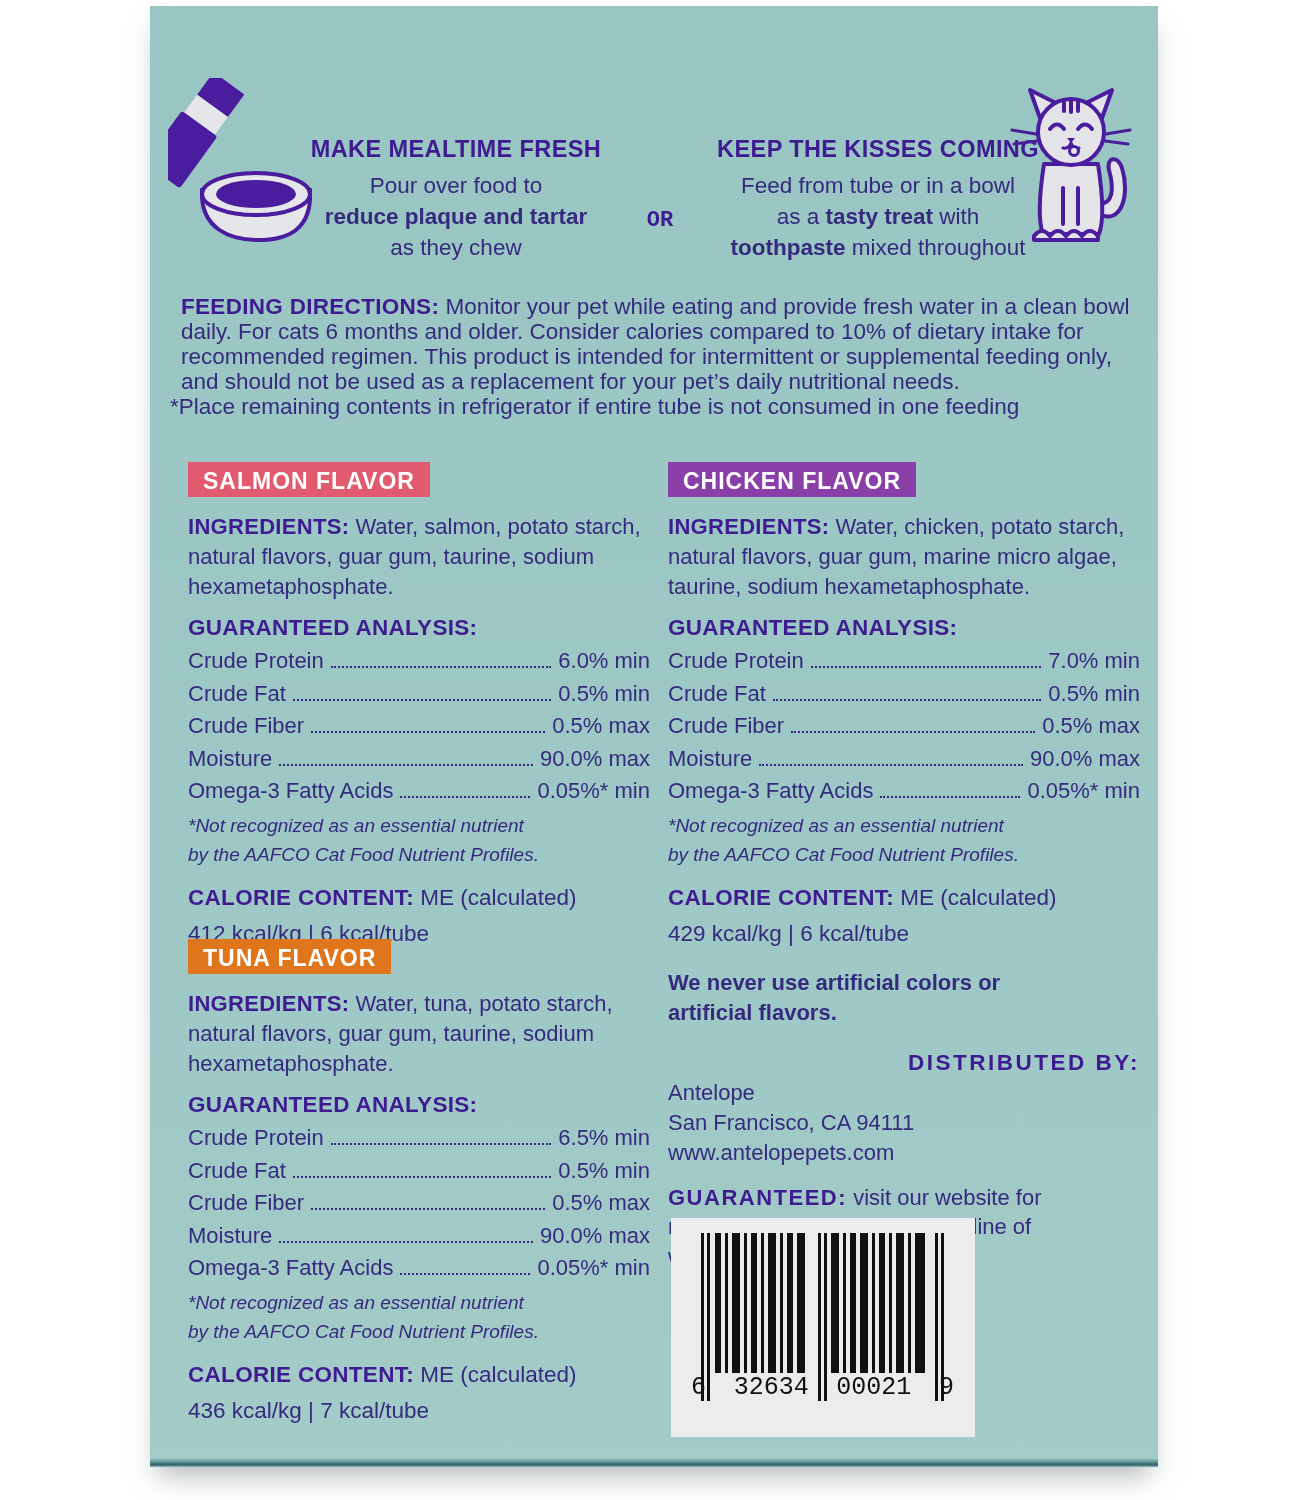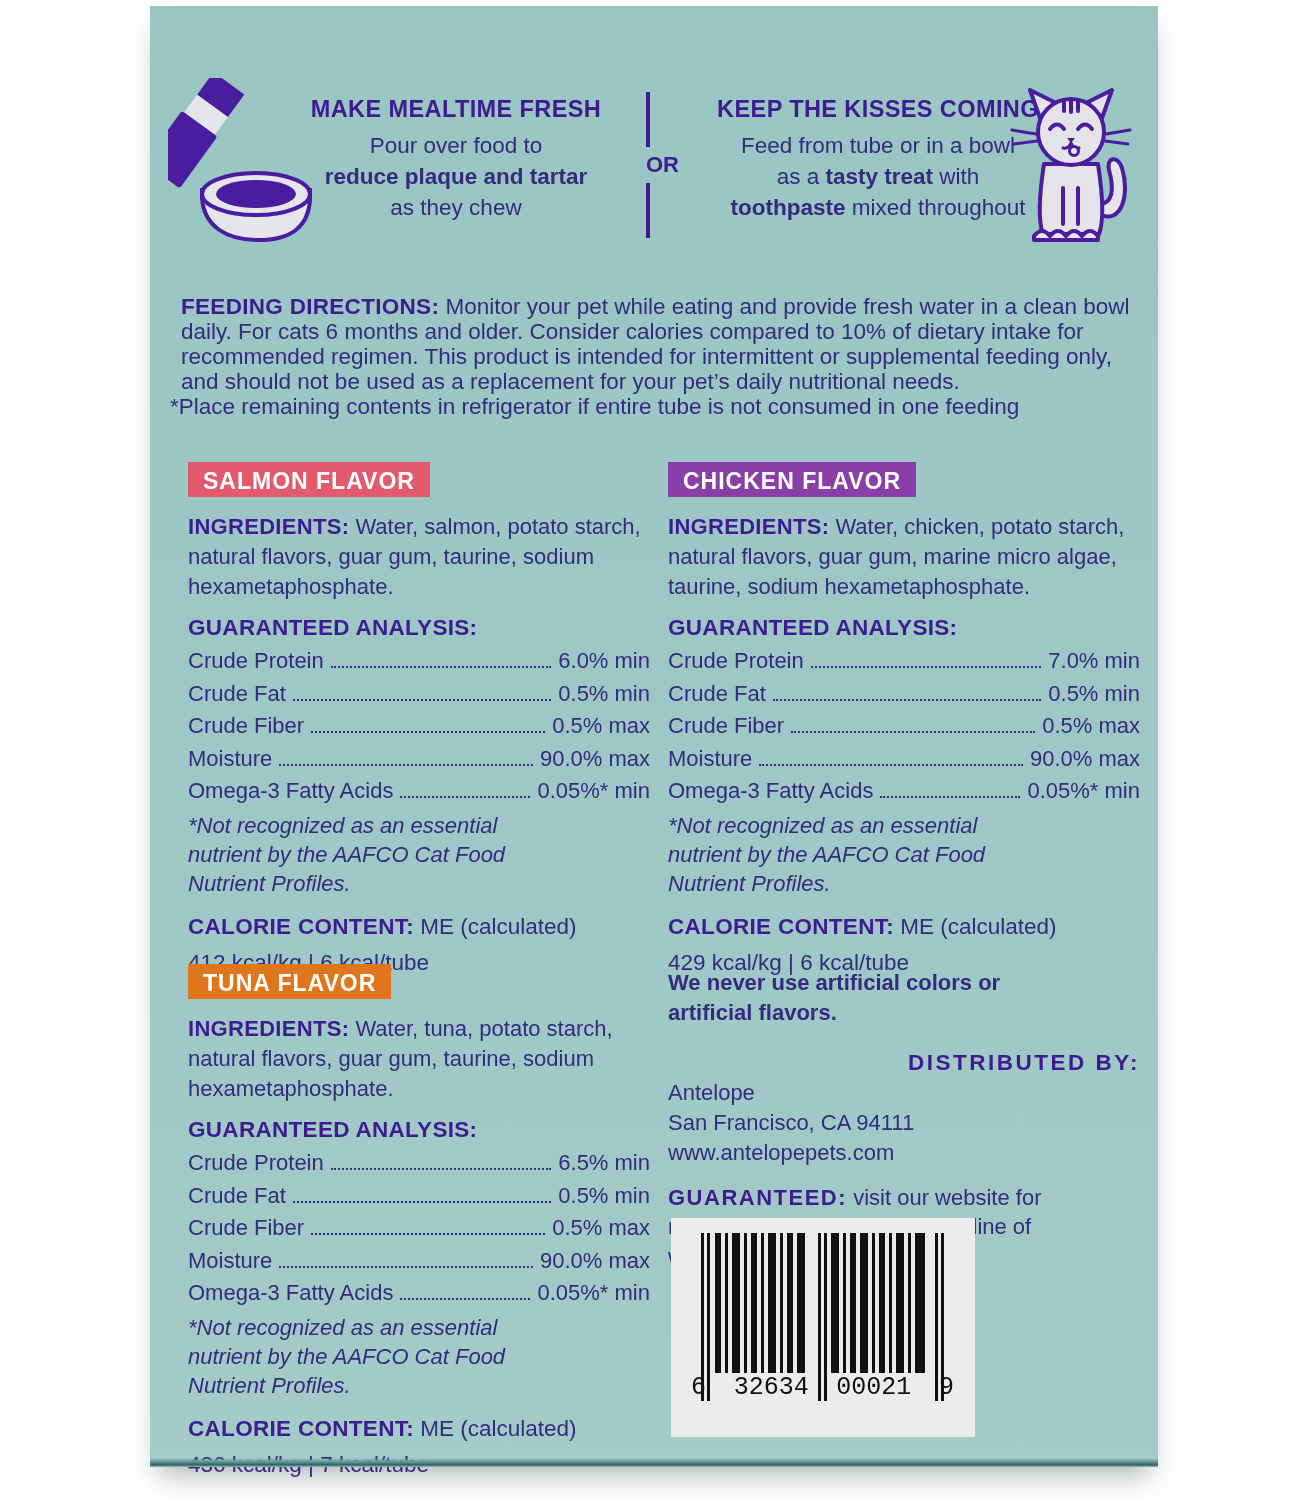--- a/index.html
+++ b/index.html
@@ -18,51 +18,51 @@
     background:linear-gradient(180deg,#99c5c2 0%,#9dc8c5 55%,#a3cbc8 100%);
     box-shadow:0 16px 26px -8px rgba(100,110,112,.5);
   }
   .package::after{
     content:"";position:absolute;left:0;right:0;bottom:0;height:9px;
     background:linear-gradient(180deg,rgba(0,0,0,0) 0%,#6ea19e 35%,#2f6366 75%,#8fbcb9 100%);
   }
 
   
   .benefit{position:absolute;text-align:center;}
-  .benefit .b-title{font-weight:700;font-size:23.5px;color:var(--purple);letter-spacing:.4px;margin-bottom:7px;}
+  .benefit .b-title{font-weight:700;font-size:23.5px;color:var(--purple);letter-spacing:.4px;margin-bottom:7px;margin-top:40px;}
   .benefit .b-line{font-size:22.5px;line-height:31px;color:var(--ink);}
   .benefit .b-bold{font-weight:700;}
   .pos-benefit-left{left:150px;top:90px;width:312px;}
   .pos-benefit-right{left:560px;top:90px;width:336px;}
   .tube-icon{position:absolute;left:18px;top:72px;width:172px;height:168px;}
   .cat-icon{position:absolute;left:860px;top:78px;width:122px;height:158px;}
   .or-divider{position:absolute;left:496px;top:86px;width:28px;height:146px;
-    display:flex;flex-direction:column;align-items:flex-start;}
+    display:flex;flex-direction:row;align-items:flex-end;font-family:Liberation Mono, monospace;}
   .or-divider .vline{width:3.5px;flex:1;background:var(--purple);}
   .or-divider .or-label{font-weight:700;font-size:22px;color:var(--purple);padding:5px 0;}
 
   
   .feeding{position:absolute;left:31px;top:288px;width:958px;font-size:22.5px;line-height:25px;}
   .hd{font-weight:700;color:var(--purple);letter-spacing:.3px;}
   .feeding .feed-note{margin-left:-11px;}
 
   
   .flavor{position:absolute;}
   .pos-salmon{left:38px;top:456px;width:462px;}
   .pos-chicken{left:518px;top:456px;width:472px;}
-  .pos-tuna{left:38px;top:958px;width:462px;}
+  .pos-tuna{left:38px;top:933px;width:462px;}
   .badge{display:inline-block;color:#fff;font-weight:700;font-size:23px;
     letter-spacing:1px;padding:6px 15px 2px 15px;}
   .ingredients{margin-top:15px;font-size:22px;line-height:30px;}
   .ga-head{margin-top:13px;font-size:22.5px;}
   .ga{margin-top:7px;}
   .ga-row{display:flex;align-items:baseline;font-size:22px;margin-bottom:6.5px;}
   .ga-dots{flex:1;border-bottom:2.6px dotted var(--ink);margin:0 7px 5px 7px;}
   .ga-value{white-space:nowrap;}
-  .footnote{font-style:italic;font-size:22px;line-height:29px;margin-top:6px;max-width:352px;}
+  .footnote{font-style:italic;font-size:19px;line-height:29px;margin-top:6px;max-width:352px;}
   .calorie{margin-top:16px;font-size:22.5px;}
   .cal-val{margin-top:10px;font-size:22.5px;}
 
   
   .footer{position:absolute;left:518px;top:962px;width:472px;font-size:22px;line-height:29.5px;}
   .no-art{font-weight:700;max-width:400px;}
   .dist{margin-top:21px;letter-spacing:2.5px;font-size:22.5px;text-align:right;}
   .addr{line-height:30px;}
   .questions{margin-top:15px;max-width:420px;}
   .questions .hd{letter-spacing:1.5px;}

